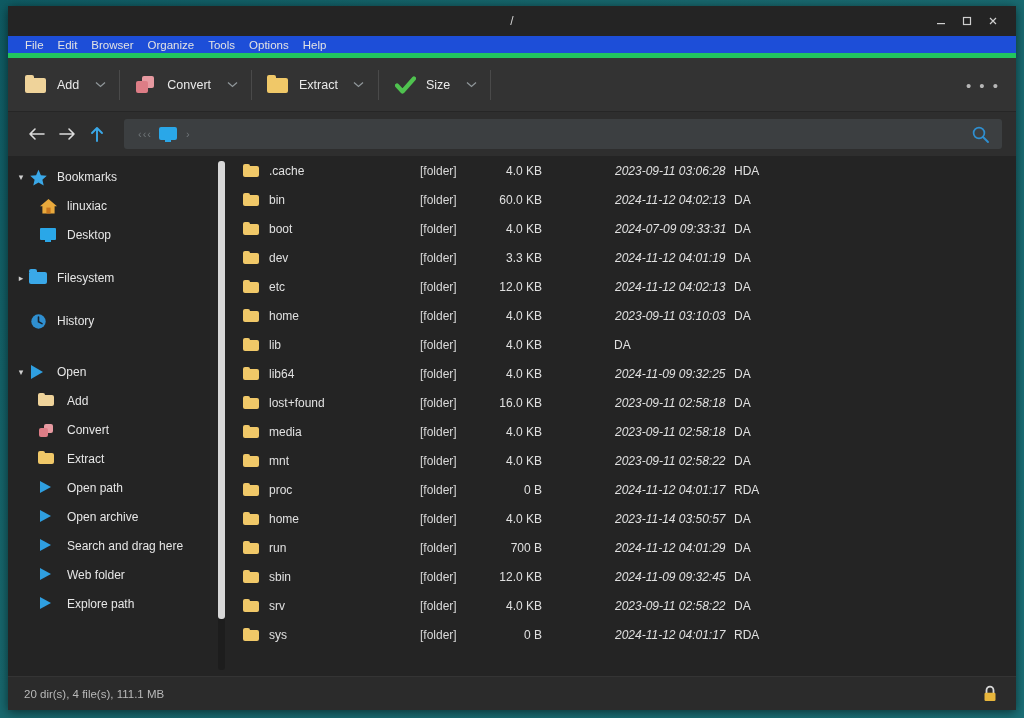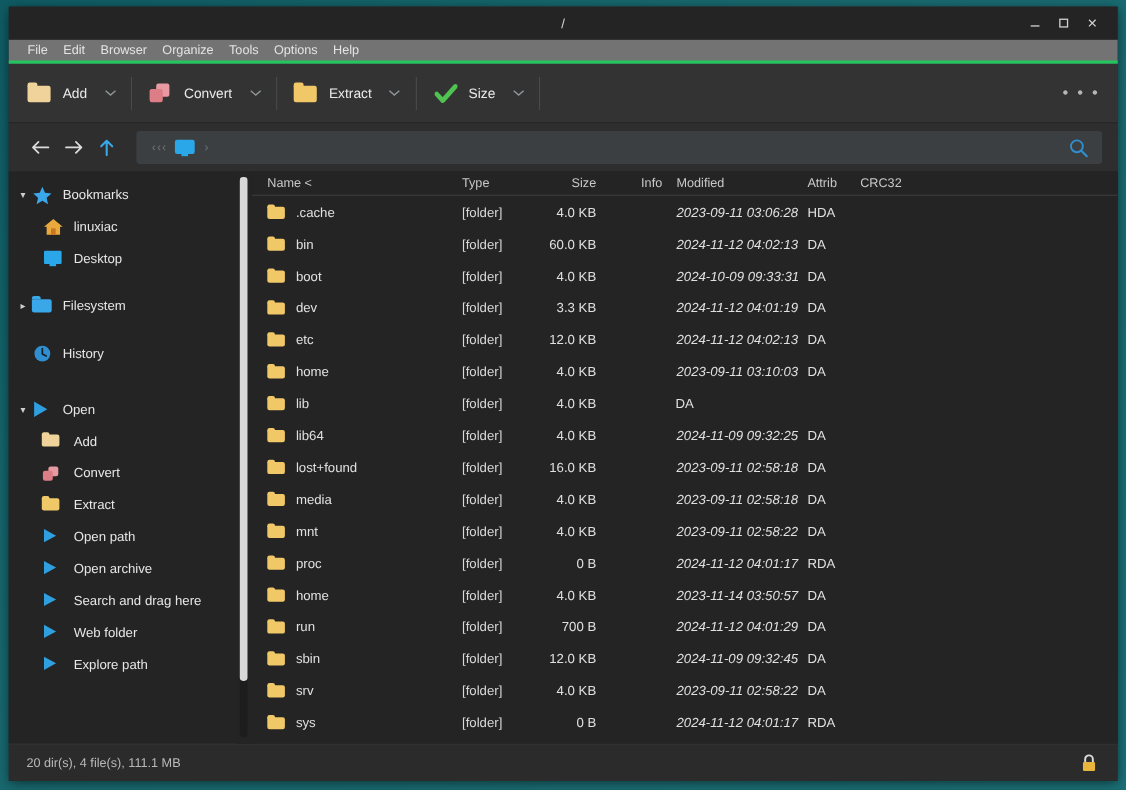--- a/index.html
+++ b/index.html
@@ -35,23 +35,23 @@
   }
   .wbtns { margin-left: auto; display: flex; align-items: center; padding-right: 10px; }
   .wbtn {
     width: 26px; height: 22px; display: flex; align-items: center; justify-content: center;
     color: #cfcfcf; font-size: 13px; line-height: 1;
   }
   .wbtn svg { display: block; }
 
   
   .menubar {
-    height: 22px; flex: 0 0 22px; background: #737373;
+    height: 22px; flex: 0 0 22px; background: #1d4ed8;
     display: flex; align-items: center; padding-left: 10px;
-    border-bottom: 3px solid #22c55e;
+    border-bottom: 5px solid #22c55e;
   }
   .menuitem {
     font-size: 11.5px; color: #e3e3e3; padding: 2px 7px; white-space: nowrap;
   }
 
   
   .toolbar {
     height: 54px; flex: 0 0 54px; background: #333333;
     display: flex; align-items: center; padding: 0 8px;
     border-bottom: 1px solid #262626;
@@ -478,29 +478,20 @@
 
     <div class="filepane">
 
       <div class="vscroll">
         <div class="vtrack"></div>
         <div class="vthumb"></div>
       </div>
 
       <div class="listwrap">
 
-        <div class="hdr">
-          <div class="hcell h-name">Name &lt;</div>
-          <div class="hcell h-type">Type</div>
-          <div class="hcell h-size">Size</div>
-          <div class="hcell h-info">Info</div>
-          <div class="hcell h-mod">Modified</div>
-          <div class="hcell h-attr">Attrib</div>
-          <div class="hcell h-crc">CRC32</div>
-        </div>
 
         <div class="rows" id="rows">
             <div class="row">
               <div class="cell c-name">
                 <span class="ico sm">
                   <span class="folder sm2"></span>
                 </span>
                 <span>.cache</span>
               </div>
               <div class="cell c-type">[folder]</div>
@@ -527,21 +518,21 @@
             <div class="row">
               <div class="cell c-name">
                 <span class="ico sm">
                   <span class="folder sm2"></span>
                 </span>
                 <span>boot</span>
               </div>
               <div class="cell c-type">[folder]</div>
               <div class="cell c-size">4.0 KB</div>
               <div class="cell c-info"></div>
-              <div class="cell c-mod">2024-10-09 09:33:31</div>
+              <div class="cell c-mod">2024-07-09 09:33:31</div>
               <div class="cell c-attr">DA</div>
               <div class="cell c-crc"></div>
             </div>
             <div class="row">
               <div class="cell c-name">
                 <span class="ico sm">
                   <span class="folder sm2"></span>
                 </span>
                 <span>dev</span>
               </div>

